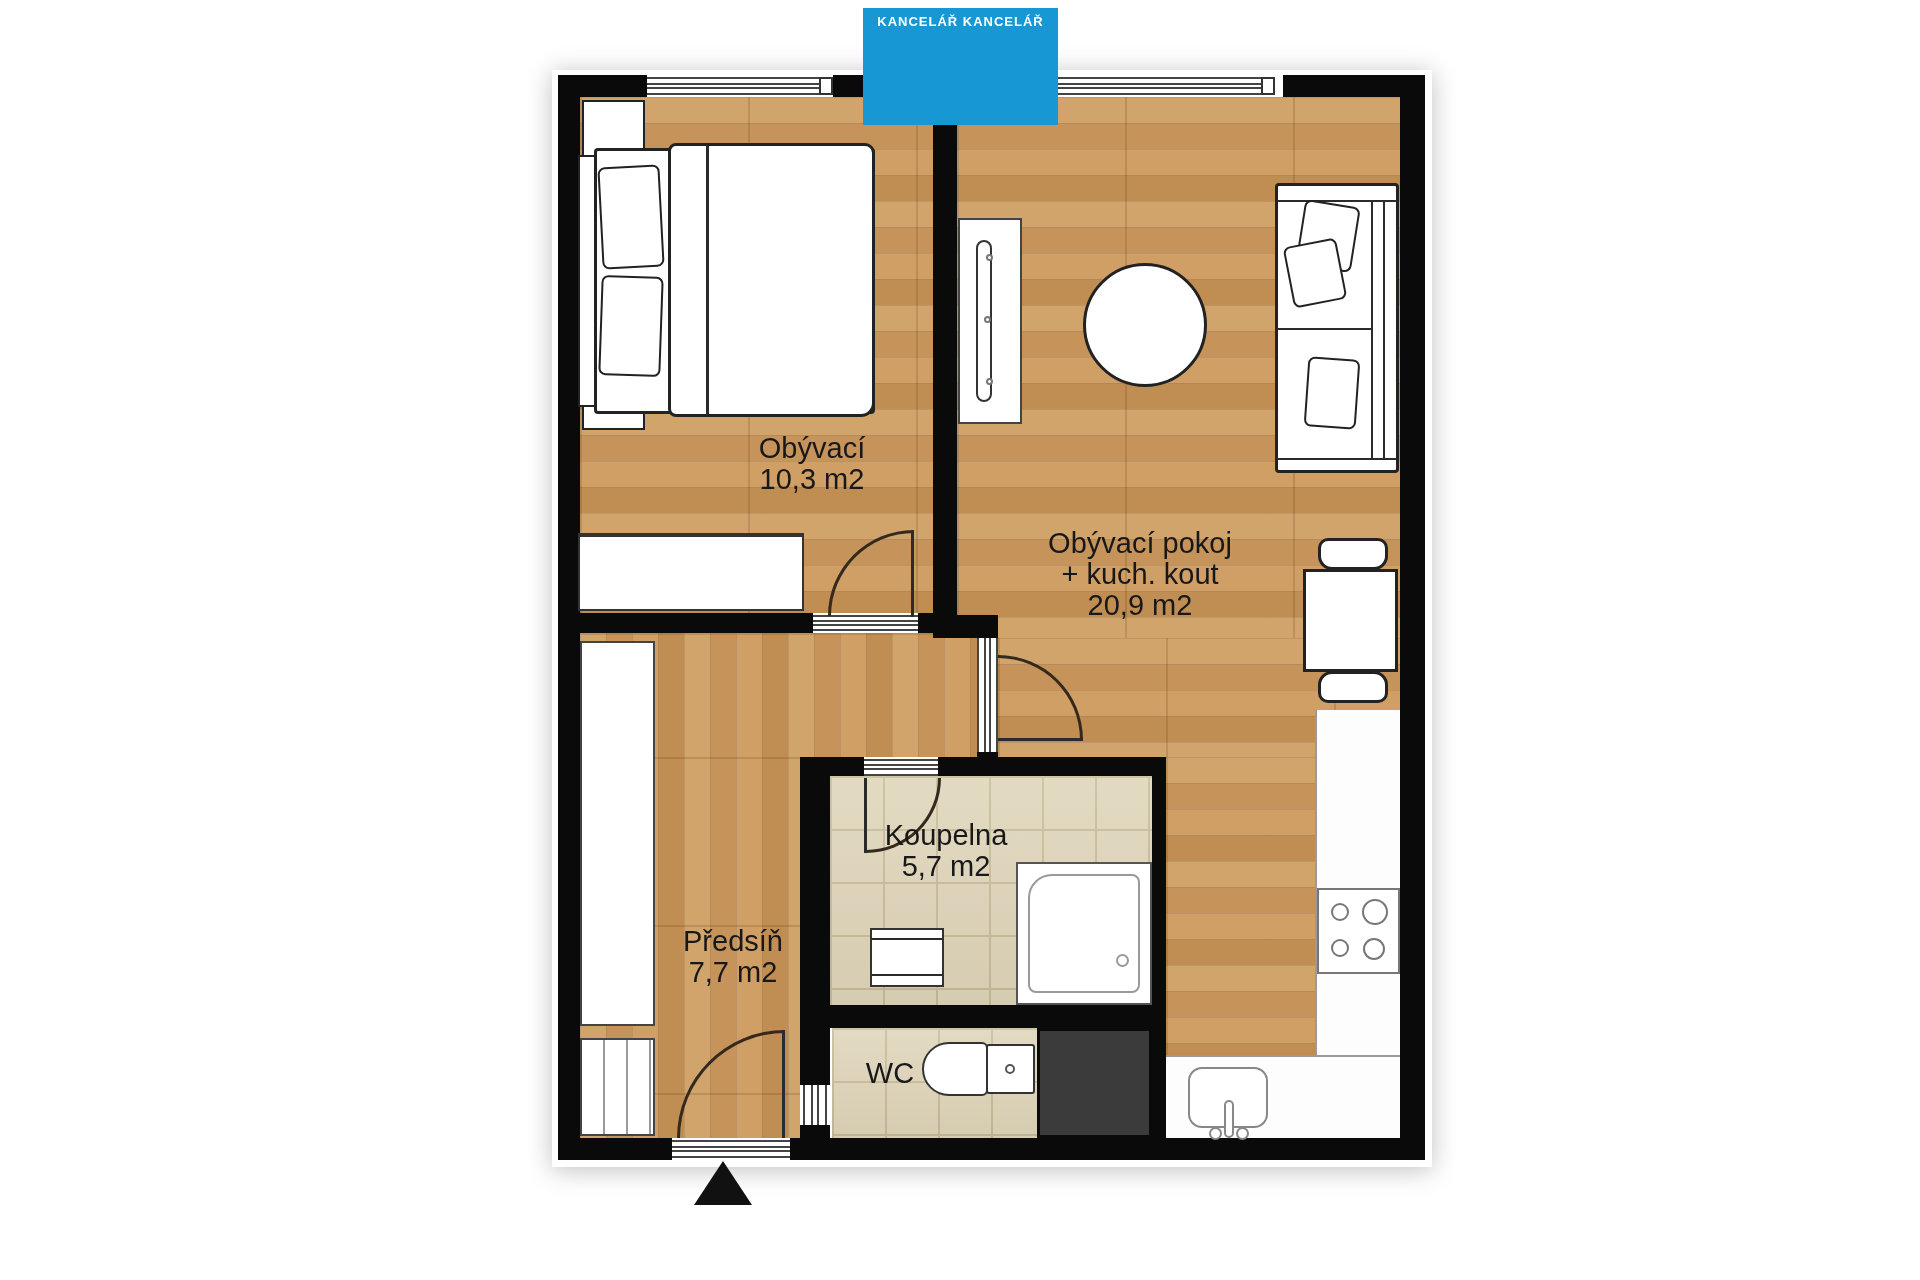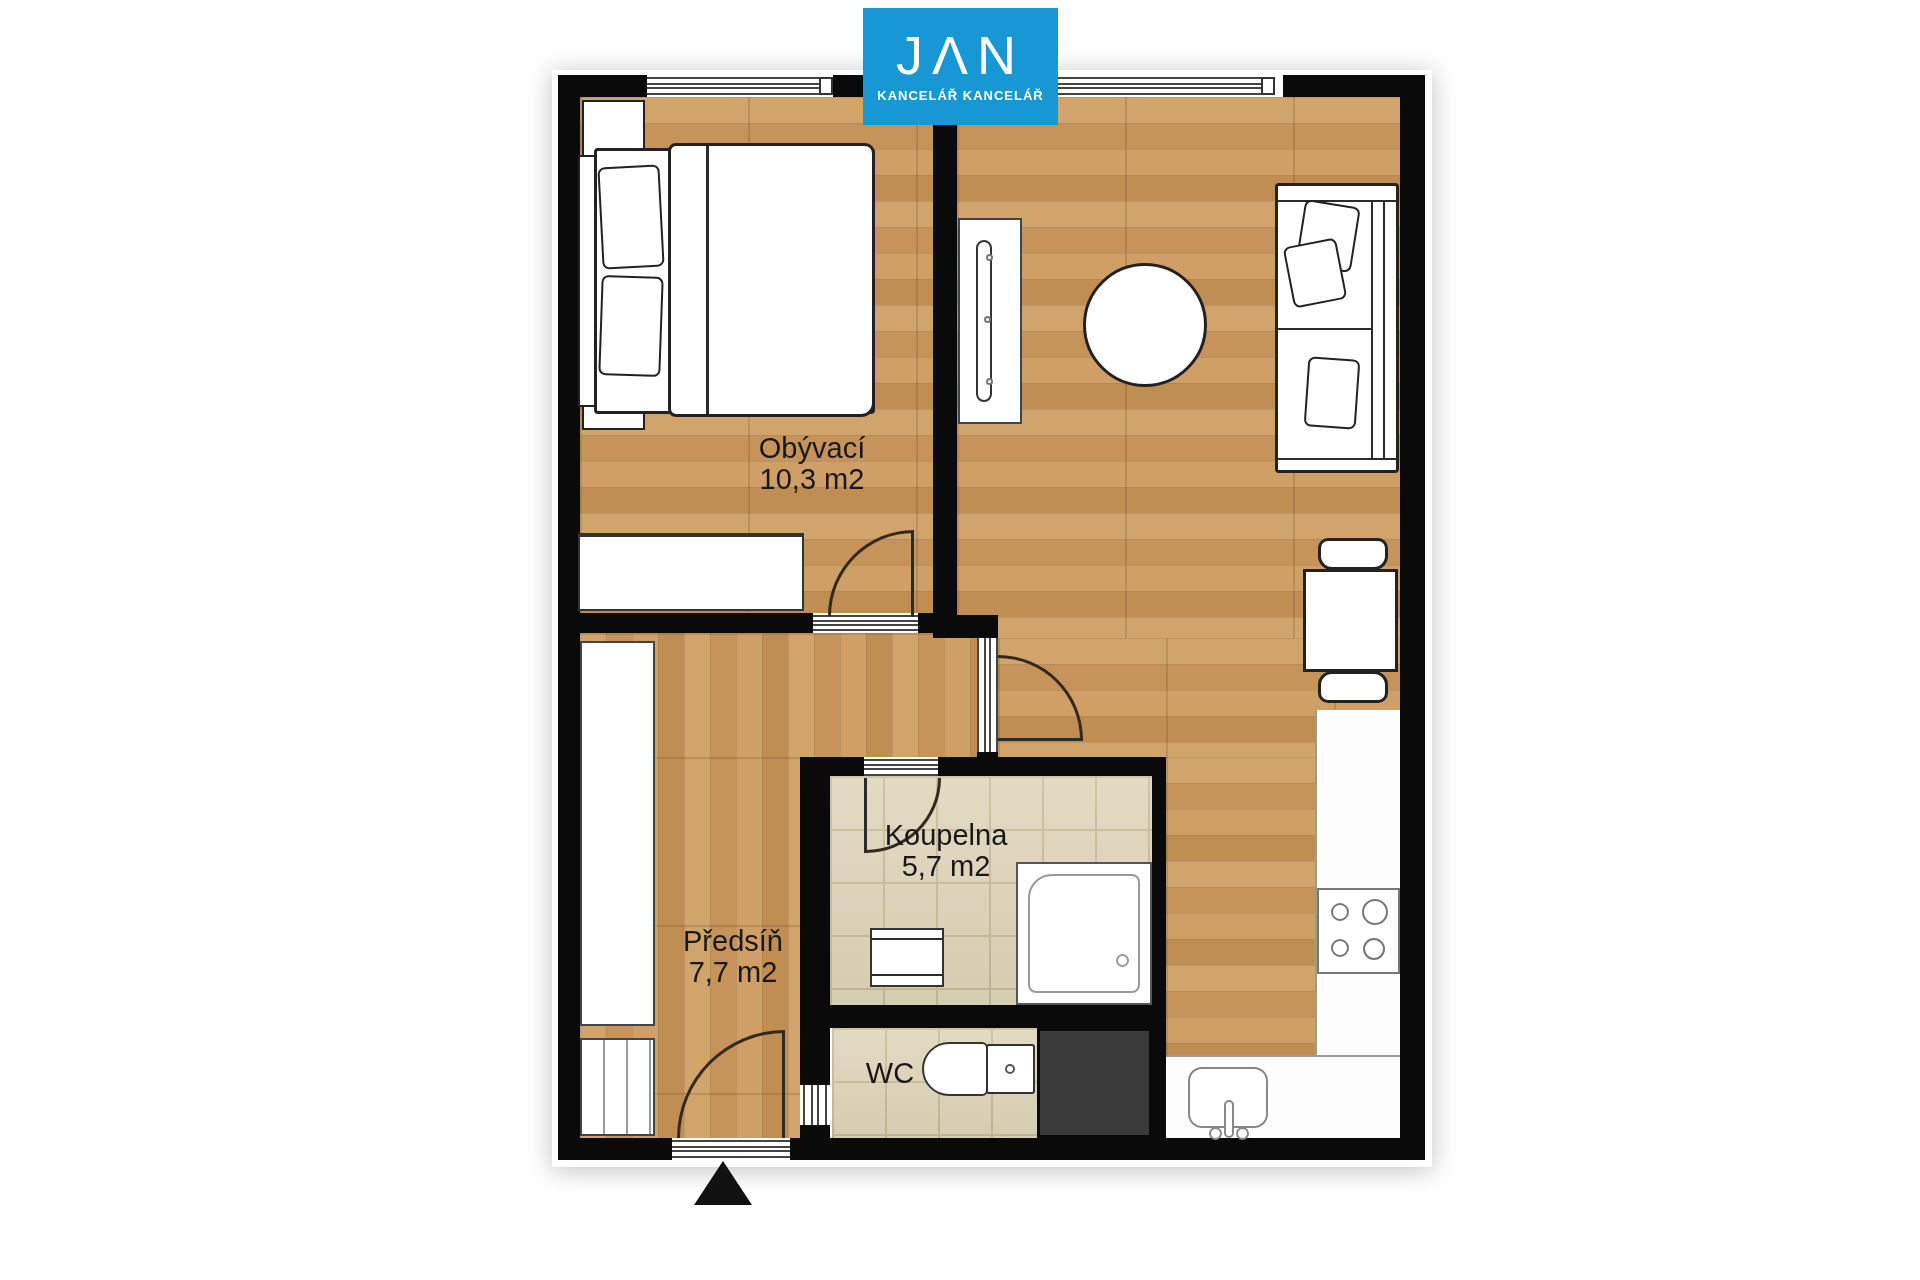--- a/index.html
+++ b/index.html
@@ -167,30 +167,34 @@
   <div class="abs" style="left:580px;top:1038px;width:75px;height:98px;background:
        repeating-linear-gradient(to right, transparent 0 21px, #9a9a9a 21px 23px),#fff;
        border:2px solid #444;box-sizing:border-box;"></div>
 
   <div class="abs" style="left:694px;top:1161px;width:0;height:0;border-left:29px solid transparent;border-right:29px solid transparent;border-bottom:44px solid #111;"></div>
 
   <div class="label" style="left:812px;top:433px;">
     <div>Obývací</div>
     <div>10,3 m2</div>
   </div>
+  <div class="label" style="left:1140px;top:528px;">
+    <div>Obývací pokoj</div>
+    <div>+ kuch. kout</div>
+    <div>20,9 m2</div>
+  </div>
   <div class="label" style="left:733px;top:926px;">
     <div>Předsíň</div>
     <div>7,7 m2</div>
   </div>
   <div class="label" style="left:946px;top:820px;">
     <div>Koupelna</div>
     <div>5,7 m2</div>
   </div>
   <div class="label" style="left:890px;top:1058px;">
     <div>WC</div>
   </div>
 
   <div id="logo">
-    <div class="big"><span>J</span><span>Λ</span><span>N</span></div>
     <div class="sub">KANCELÁŘ KANCELÁŘ</div>
   </div>
 
 </div>
 
 </body></html>

